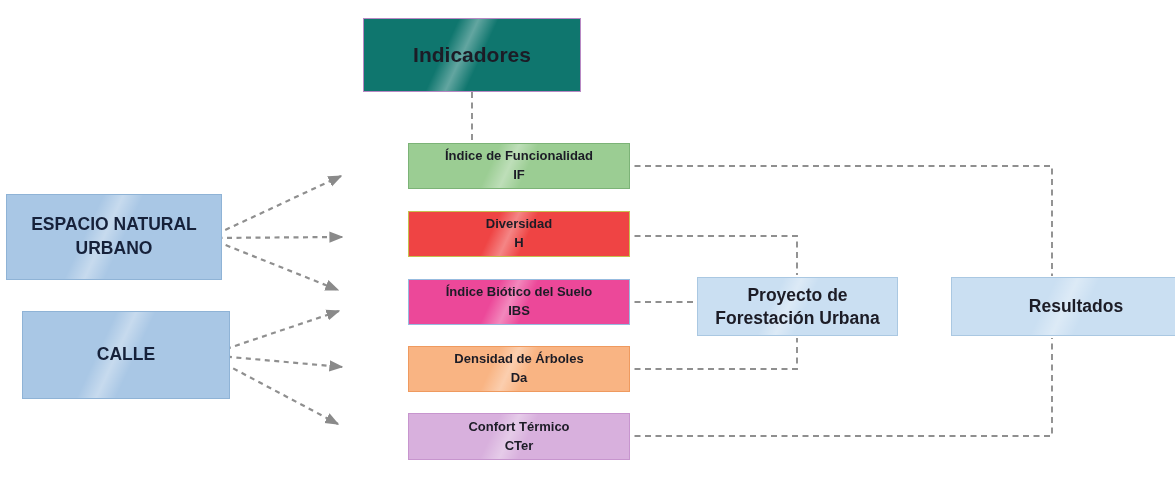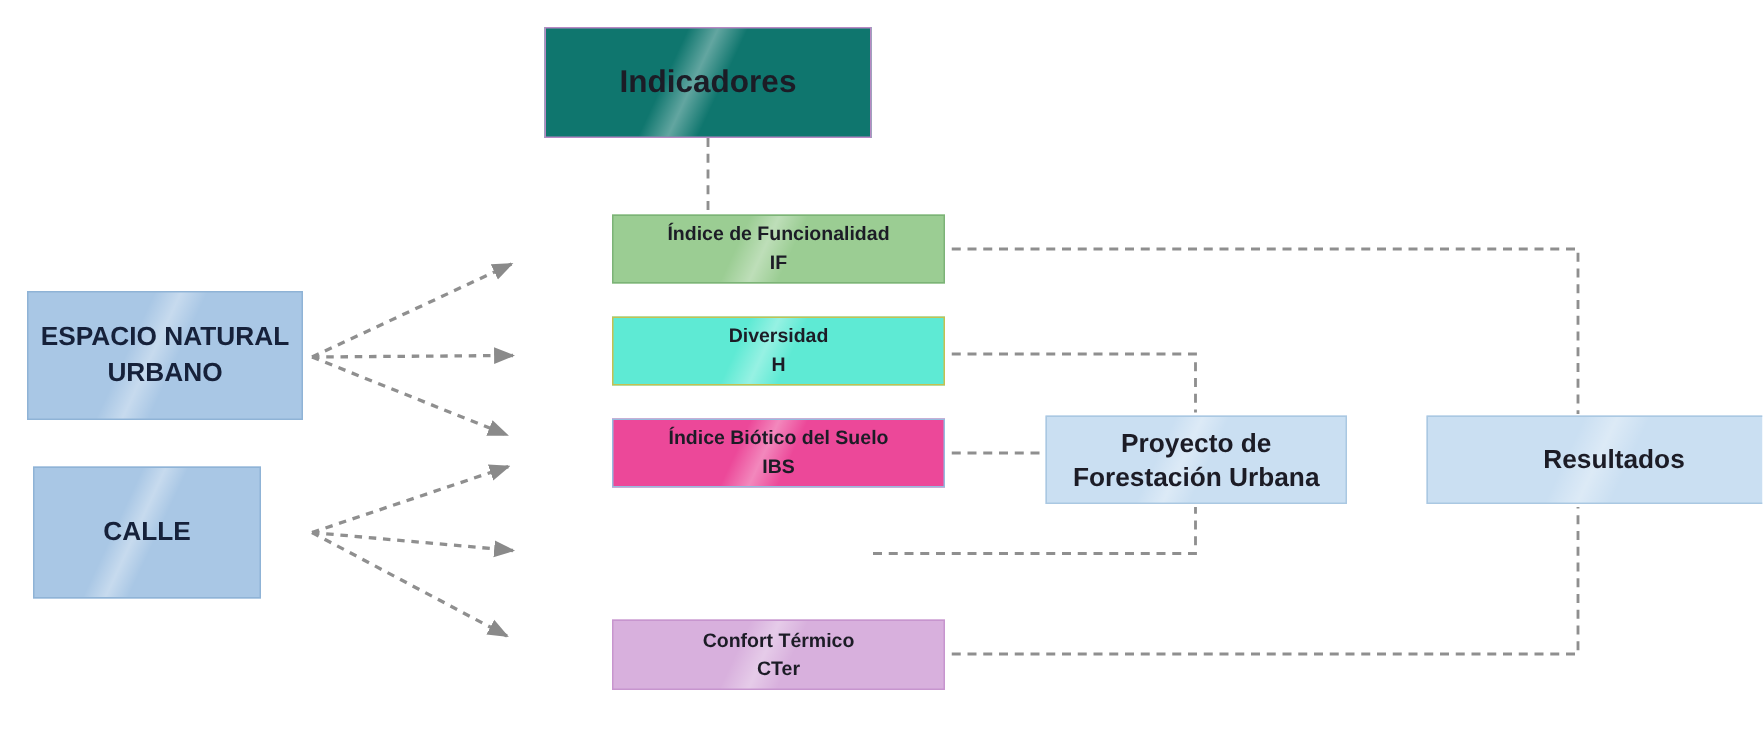--- a/index.html
+++ b/index.html
@@ -61,31 +61,31 @@
   }
   .source-node {
     background: #a9c7e5;
     border: 1px solid #8fb3d6;
     font-size: 17.5px;
     font-weight: 700;
     line-height: 1.35;
     color: #16213a;
     padding: 0 8px;
   }
-  .source-espacio { left: 18px; top: 194px; width: 184px; height: 86px; }
-  .source-calle   { left: 22px; top: 311px; width: 152px; height: 88px; text-align: center; }
+  .source-espacio { left: 6px; top: 194px; width: 216px; height: 86px; }
+  .source-calle   { left: 22px; top: 311px; width: 208px; height: 88px; text-align: center; }
   .ind-node {
     left: 360px; width: 222px; height: 46px;
     font-size: 13px;
     font-weight: 700;
     line-height: 1.45;
     margin-left: 48px;
   }
   .ind-if   { top: 143px; background: #9bcd93; border: 1px solid #7cb377; }
-  .ind-h    { top: 211px; background: #5eead4; border: 1px solid #c6c050; }
+  .ind-h    { top: 211px; background: #ef4444; border: 1px solid #c6c050; }
   .ind-ibs  { top: 279px; background: #ec4899; border: 1px solid #97bbdf; }
   .ind-da   { top: 346px; background: #f9b483; border: 1px solid #ef9a5f; }
   .ind-cter { top: 413px; height: 47px; background: #d8b0dd; border: 1px solid #c795ce; }
   .output-node {
     background: #cadff2;
     border: 1px solid #aac8e2;
     font-size: 17.5px;
     font-weight: 700;
     line-height: 1.3;
     padding: 0 6px;
@@ -138,20 +138,24 @@
     <span class="ind-abbr">IF</span>
   </div>
   <div class="node ind-node ind-h">
     <span class="ind-name">Diversidad</span>
     <span class="ind-abbr">H</span>
   </div>
   <div class="node ind-node ind-ibs">
     <span class="ind-name">Índice Biótico del Suelo</span>
     <span class="ind-abbr">IBS</span>
   </div>
+  <div class="node ind-node ind-da">
+    <span class="ind-name">Densidad de Árboles</span>
+    <span class="ind-abbr">Da</span>
+  </div>
   <div class="node ind-node ind-cter">
     <span class="ind-name">Confort Térmico</span>
     <span class="ind-abbr">CTer</span>
   </div>
 
   <div class="node output-node output-proyecto">
     <span class="node-label">Proyecto de Forestación Urbana</span>
   </div>
   <div class="node output-node output-resultados">
     <span class="node-label">Resultados</span>

